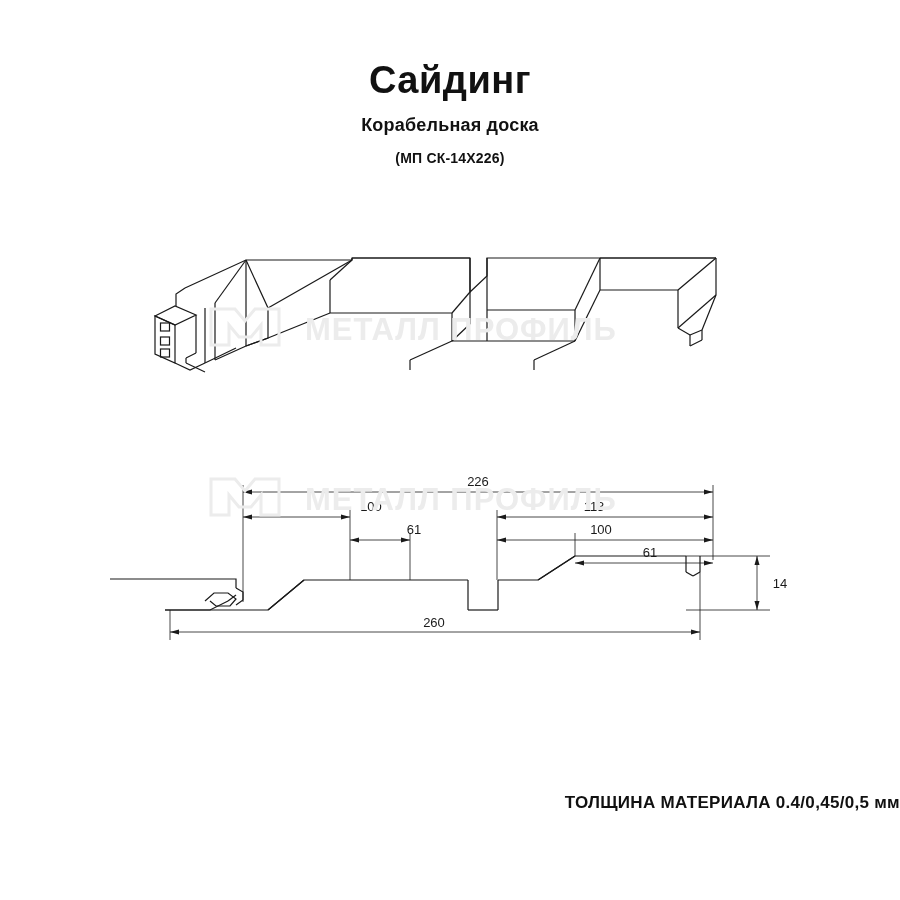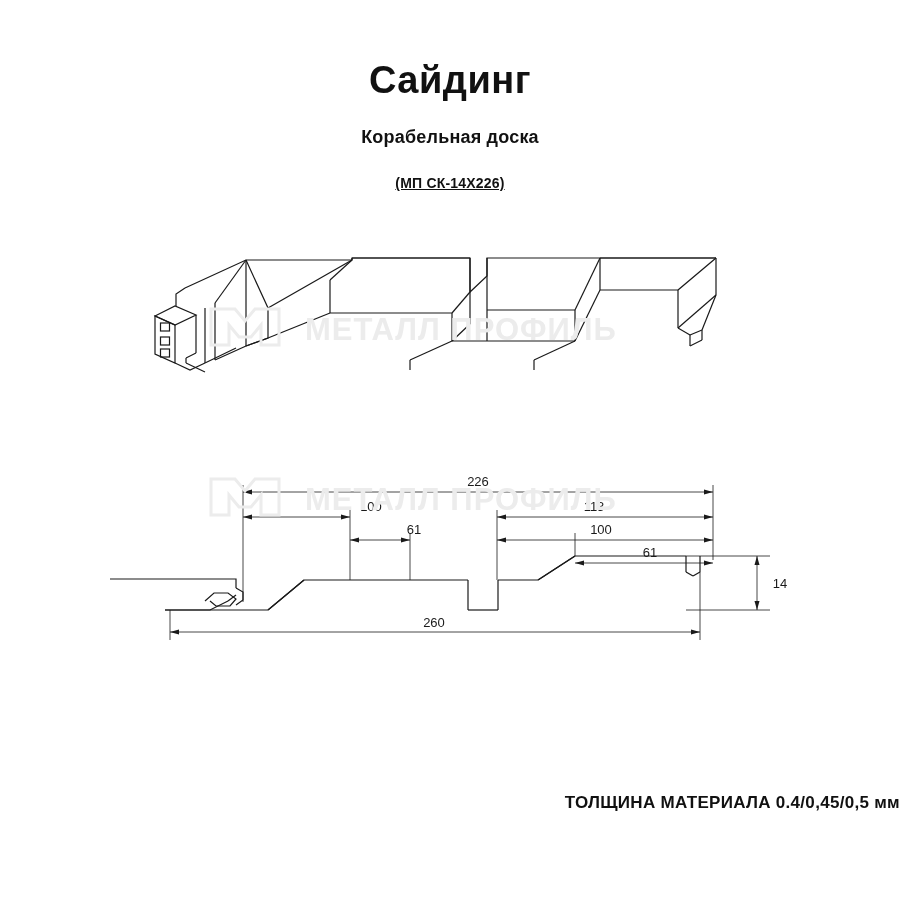--- a/index.html
+++ b/index.html
@@ -31,33 +31,32 @@
     text-align: center;
   }
   .title {
     font-size: 38px;
     font-weight: bold;
     letter-spacing: 0.5px;
     line-height: 1.1;
     color: #111;
   }
   .subtitle {
-    margin-top: 25px;
+    margin-top: 13px;
     font-size: 18px;
     font-weight: bold;
     letter-spacing: 0.2px;
     color: #111;
   }
   .code {
-    margin-top: 27px;
+    margin-top: 14px;
     font-size: 14px;
     font-weight: bold;
     letter-spacing: 0.2px;
     color: #111;
-    text-decoration: underline;
   }
 
   
   .drawing {
     position: absolute;
     left: 0;
     top: 220px;
     width: 900px;
     height: 520px;
     text-align: right;

